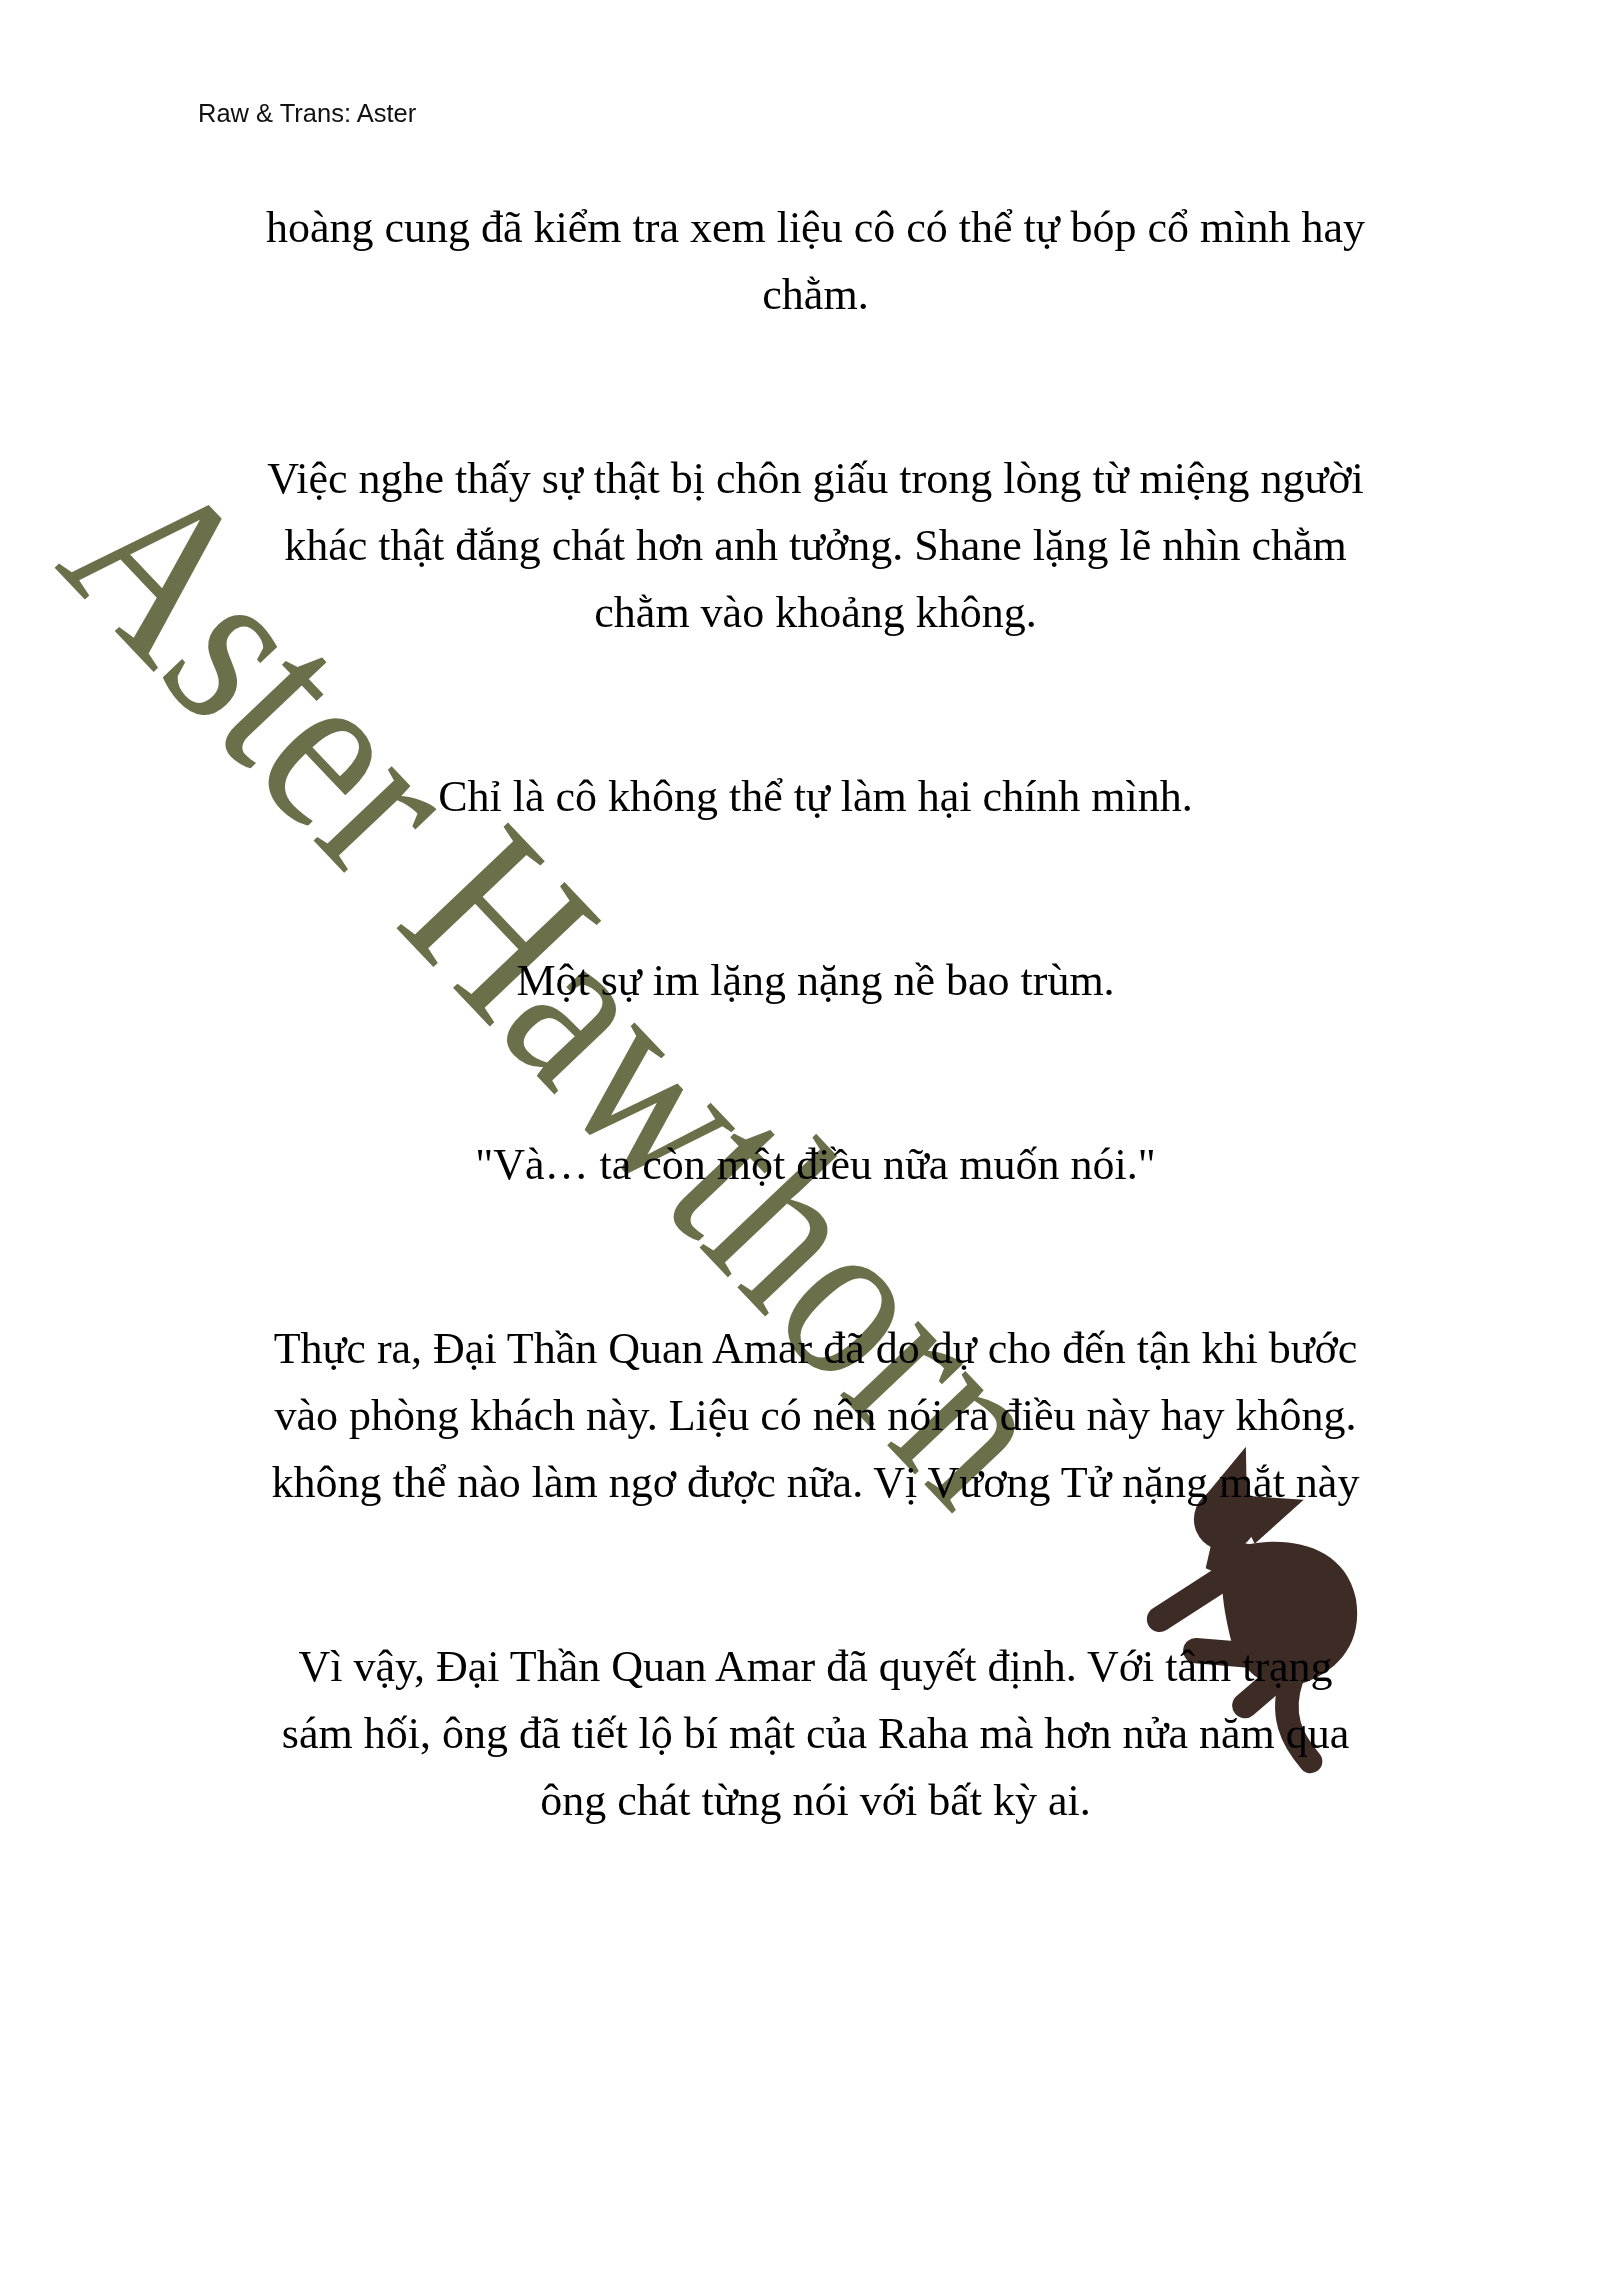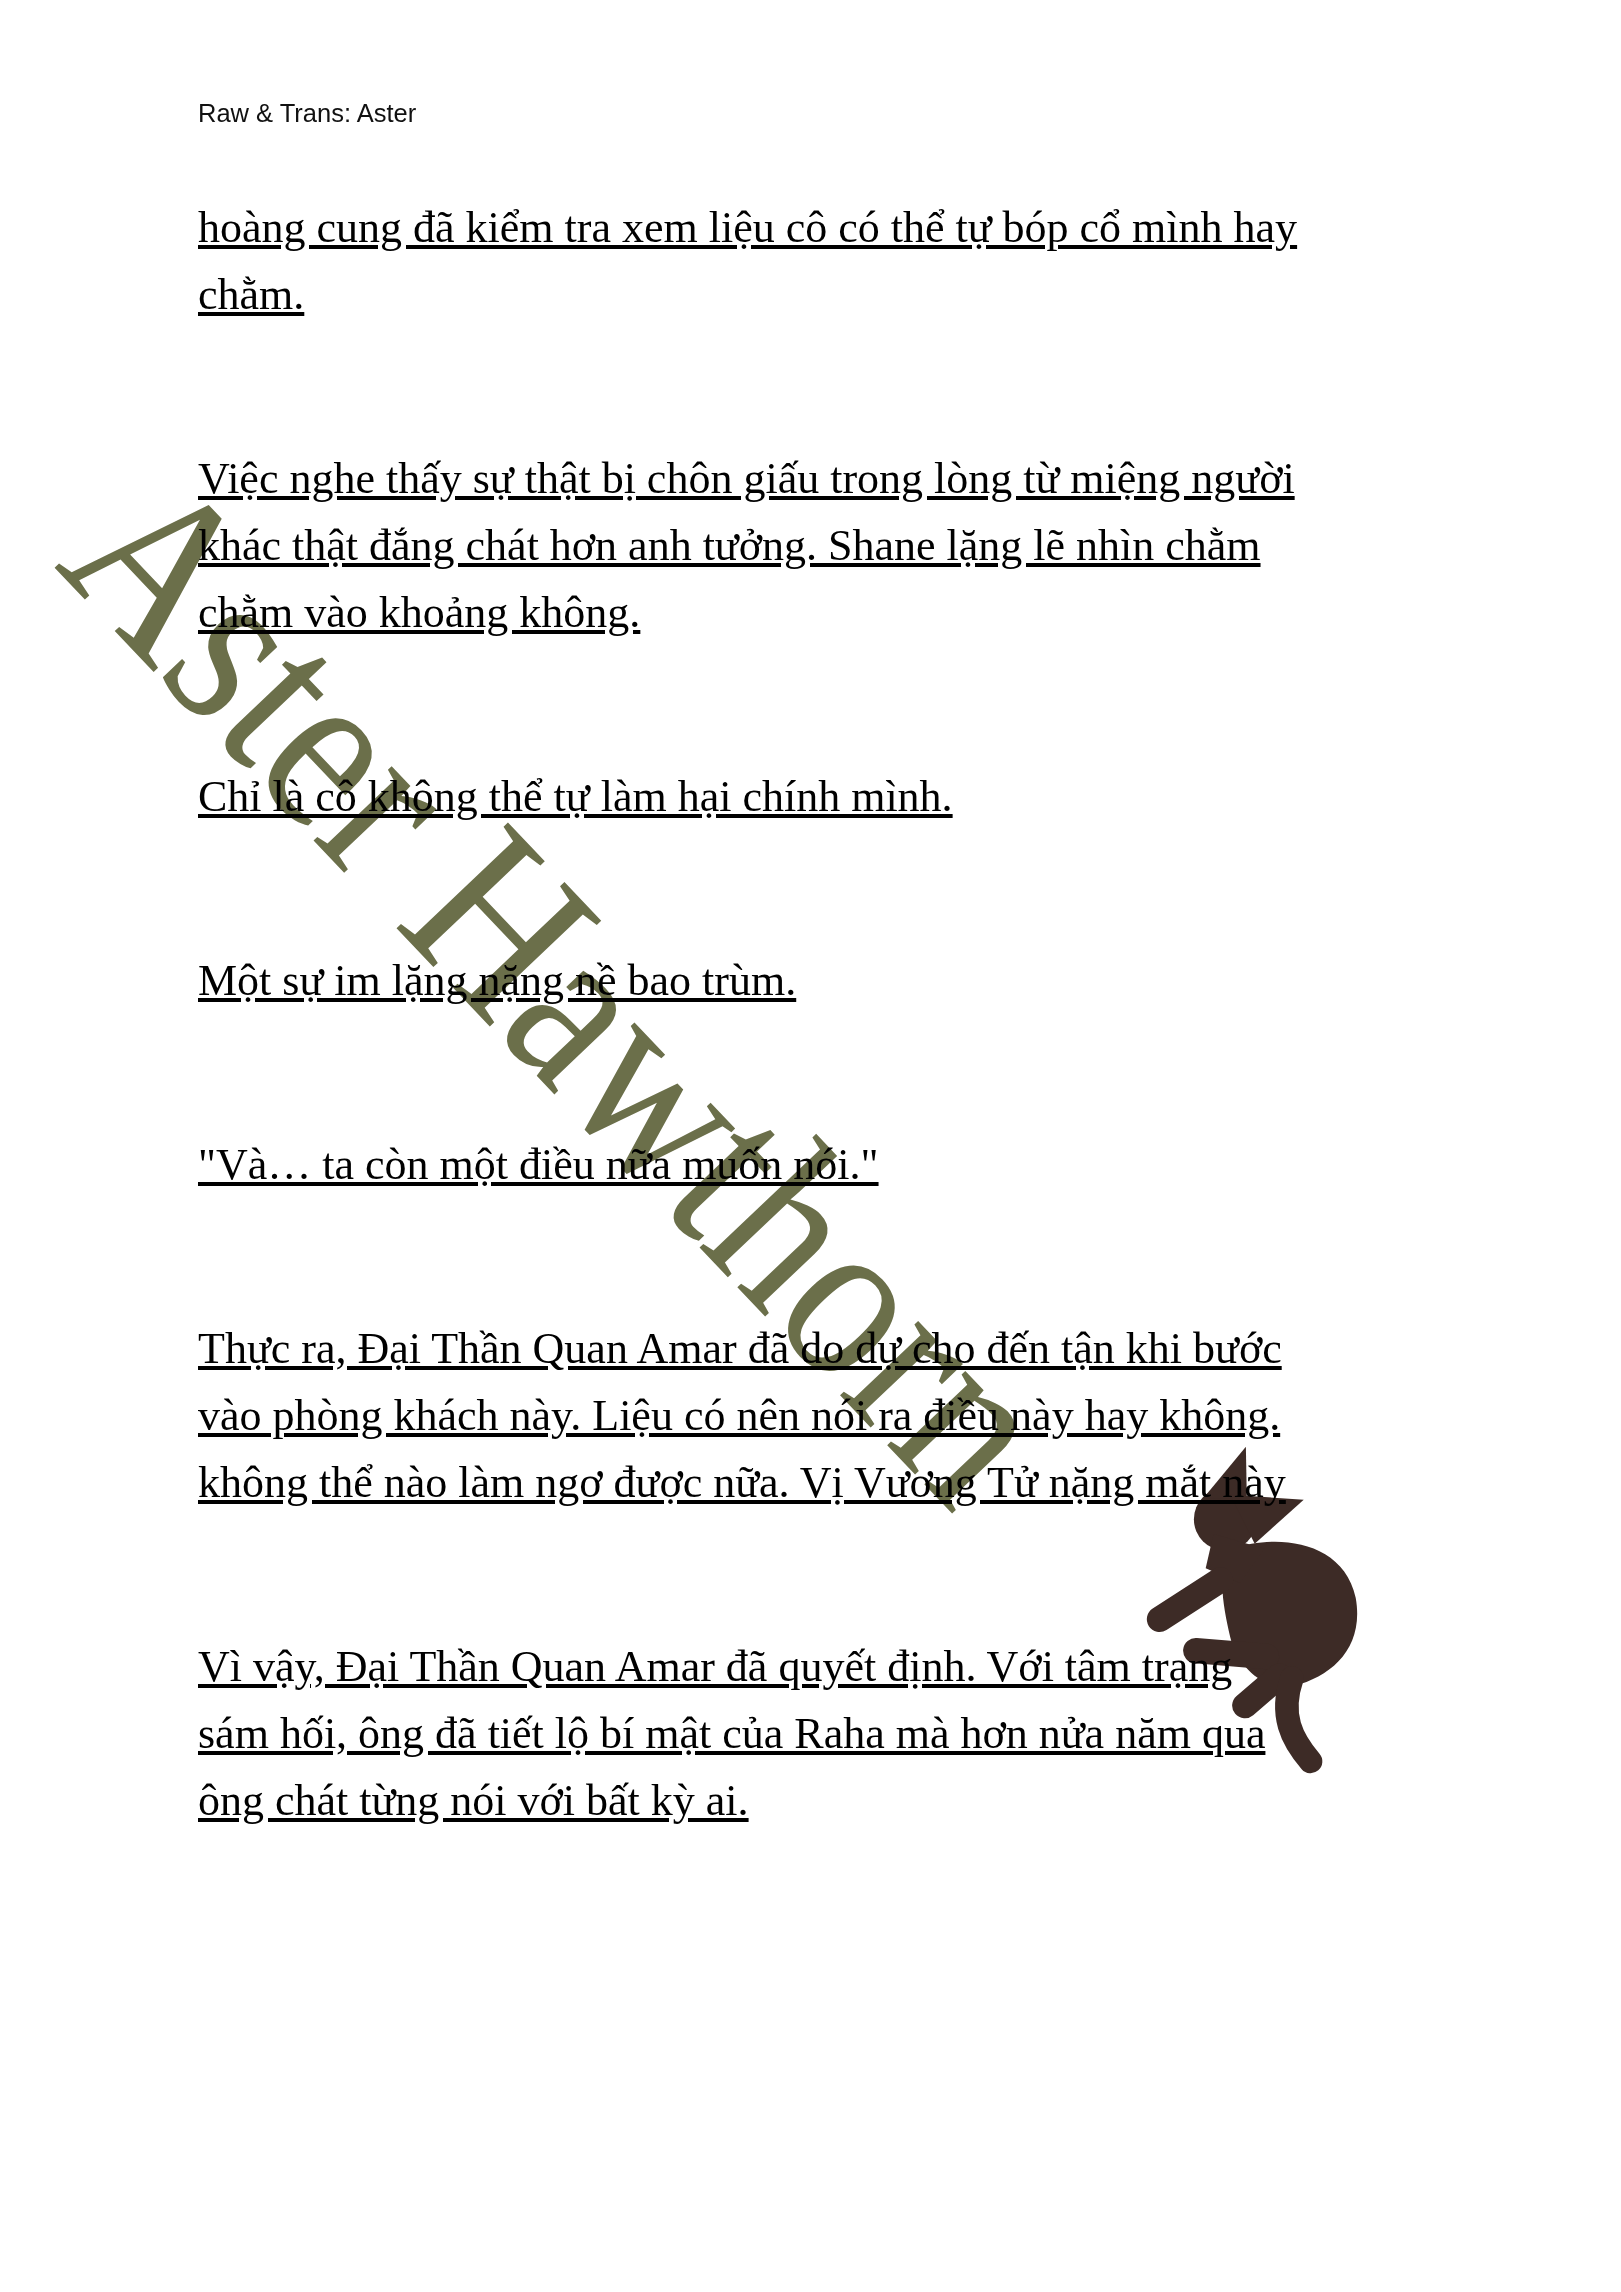--- a/index.html
+++ b/index.html
@@ -13,20 +13,21 @@
       position: relative;
       overflow: hidden;
     }
     .page {
       position: absolute;
       left: 0;
       top: 0;
       width: 1621px;
       height: 2293px;
       background: #ffffff;
+      text-align: center;
     }
     .header {
       position: absolute;
       left: 198px;
       top: 98px;
       font-family: "Liberation Sans", sans-serif;
       font-size: 25.5px;
       line-height: 31px;
       color: #111111;
       white-space: nowrap;
@@ -61,21 +62,20 @@
       width: 1235px;
       font-family: "Liberation Serif", serif;
       font-size: 44px;
       line-height: 67px;
       color: #000000;
       z-index: 3;
     }
     .body-text p {
       margin: 0 0 117px 0;
       white-space: nowrap;
-      text-decoration: underline;
     }
     .line {
       display: block;
       height: 67px;
     }
   </style>
 </head>
 <body>
 
 <div class="page">

